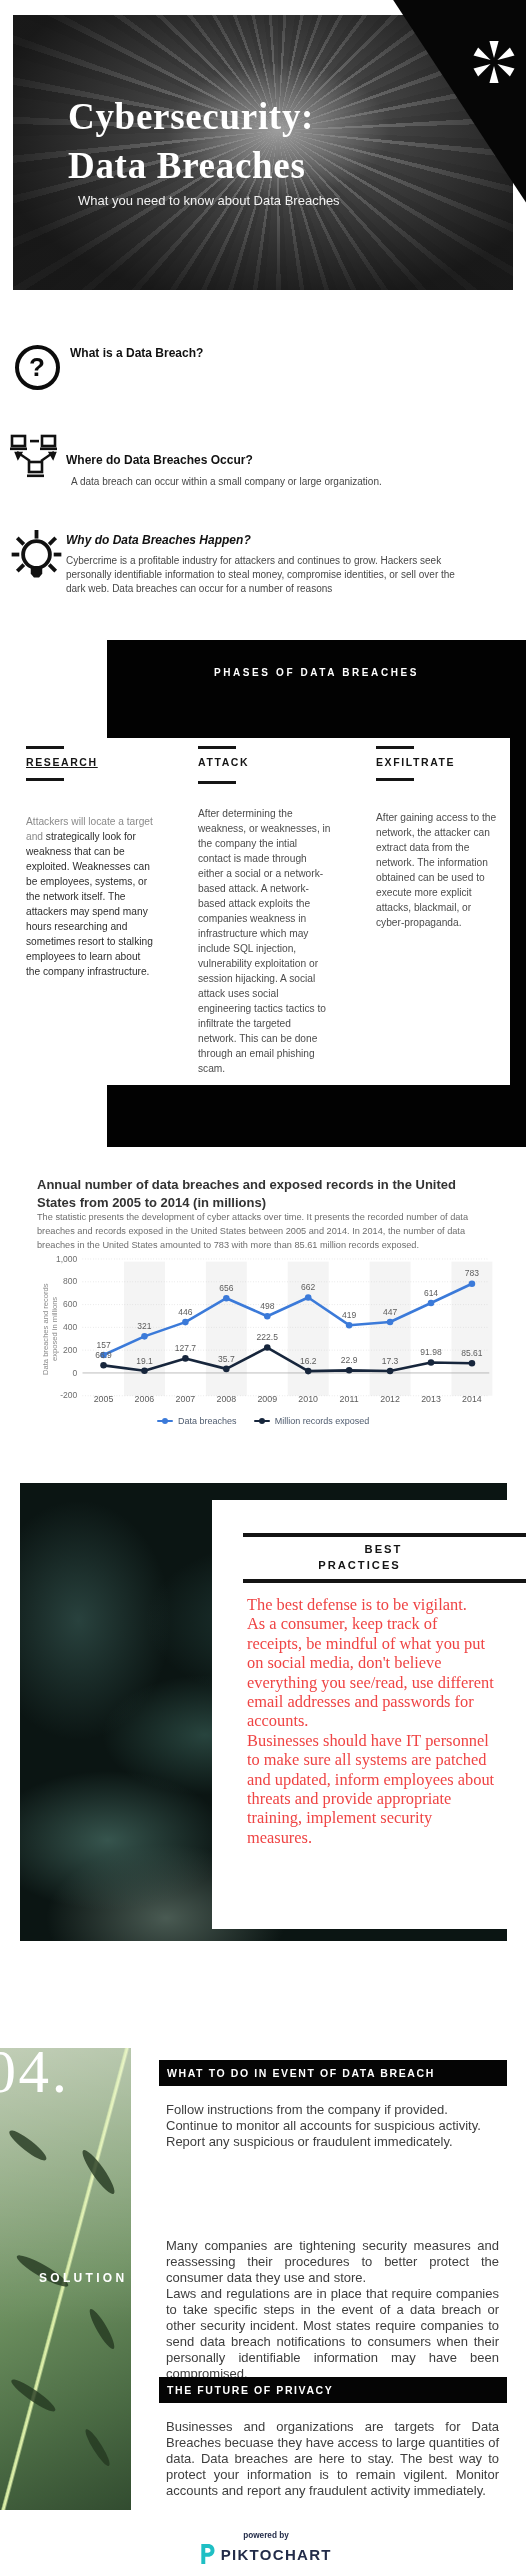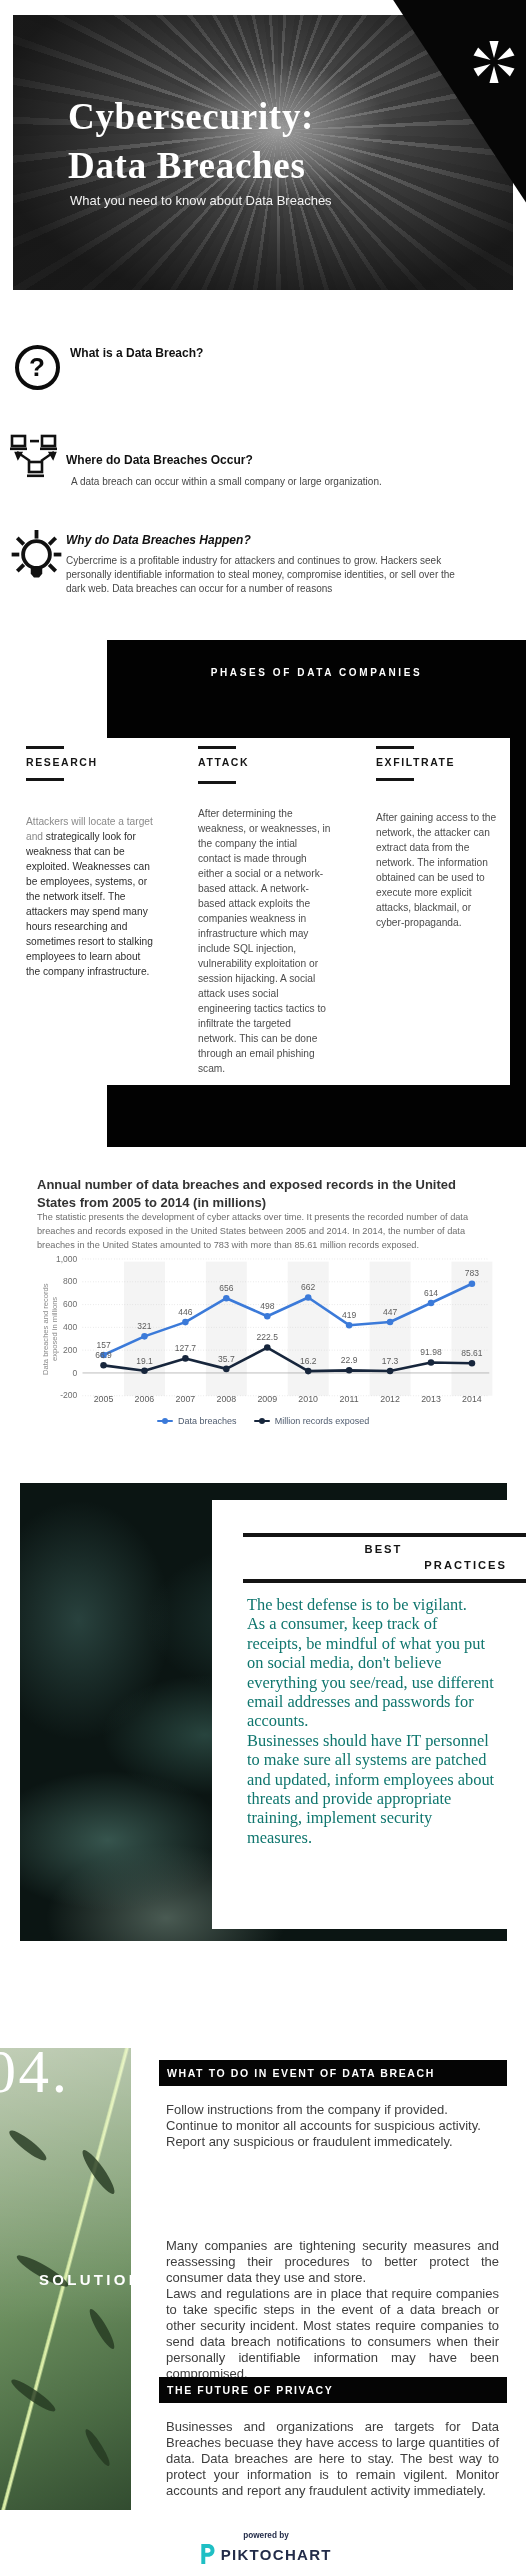--- a/index.html
+++ b/index.html
@@ -8,21 +8,21 @@
   .abs{position:absolute;}
 
   
   .forest{left:13px;top:14.5px;width:500px;height:275px;
     background:
       radial-gradient(ellipse at 53% 42%, rgba(165,165,165,.95) 0%, rgba(105,105,105,.55) 30%, rgba(25,25,25,.92) 78%),
       repeating-conic-gradient(from 0deg at 53% 42%, #090909 0deg 2.6deg, #5d5d5d 2.6deg 4.2deg, #141414 4.2deg 8.4deg);}
   .corner-tri{left:0;top:0;width:526px;height:204px;pointer-events:none;}
   .title{left:68px;top:92px;width:395px;color:#fff;font-family:"Liberation Serif",serif;
          font-weight:700;font-size:37px;line-height:49px;letter-spacing:0.7px;}
-  .subtitle{left:70px;top:193px;width:368px;color:#f2f2f2;font-size:13px;}
+  .subtitle{left:78px;top:193px;width:368px;color:#f2f2f2;font-size:13px;}
 
   
   .qa-head{color:#111;font-size:12px;font-weight:700;}
   .qa-body{color:#474747;font-size:10px;line-height:14px;}
   .qicon{left:14.5px;top:345px;width:37px;height:37px;border:4px solid #0c0c0c;border-radius:50%;
          display:flex;align-items:center;justify-content:center;font-weight:800;font-size:26px;color:#0c0c0c;}
 
   
   .phases-box{left:107px;top:640px;width:419px;height:507px;background:#020202;}
   .phases-title{left:107px;top:667px;width:419px;text-align:center;color:#fff;
@@ -53,32 +53,32 @@
       radial-gradient(ellipse 197px 112px at 55% 30%, rgba(40,70,66,.8), transparent 72%),
       radial-gradient(ellipse 158px 92px at 38% 55%, rgba(52,88,80,.7), transparent 65%),
       radial-gradient(ellipse 132px 171px at 12% 30%, rgba(70,110,104,.5), transparent 70%),
       radial-gradient(ellipse 171px 105px at 30% 95%, rgba(150,175,160,.45), transparent 70%),
       #0b1513;}
   .bp-card{left:212px;top:1500px;width:295px;height:429px;background:#fff;}
   .bp-bar{left:0;width:66px;height:4px;background:#141414;margin:0 auto;right:0;}
   .bp-label{left:212px;width:295px;text-align:center;color:#141414;font-weight:700;
             font-size:11.2px;letter-spacing:2px;}
   .bp-text{left:247px;top:1595px;width:249px;font-family:"Liberation Serif",serif;
-           font-size:16.4px;line-height:19.4px;color:#0f766e;white-space:pre-line;}
+           font-size:16.4px;line-height:19.4px;color:#ef4444;white-space:pre-line;}
 
   
   .leafgreen{left:0;top:2048px;width:131px;height:462px;
     background:
       linear-gradient(rgba(255,255,255,.32), rgba(255,255,255,.12) 38%, rgba(255,255,255,0) 60%),
       linear-gradient(105deg, transparent 48.8%, #cde49c 49.4%, #e2f3ae 50.1%, transparent 50.9%),
       linear-gradient(155deg,#a4b794 0%,#86a277 26%,#6b8e5e 52%,#4b6b44 78%,#324c30 100%);}
   .slit{position:absolute;background:#243820;border-radius:50%;opacity:.8;}
   .big-number{left:-14.5px;top:2037px;color:#fff;font-family:"Liberation Serif",serif;
               font-size:61px;font-weight:400;letter-spacing:2.6px;}
-  .side-label{left:39px;top:2271px;color:#fff;font-size:15px;font-weight:700;letter-spacing:3.3px;}
+  .side-label{left:39px;top:2271px;color:#fff;font-size:12px;font-weight:700;letter-spacing:3.3px;}
   .banner{left:159px;width:348px;height:26px;background:#050505;color:#fff;display:flex;
           align-items:center;padding-left:8px;box-sizing:border-box;font-size:10.5px;
           font-weight:700;letter-spacing:1.6px;}
   .sol-body{left:166px;width:333px;font-size:13px;line-height:16px;color:#3e3e3e;
             white-space:pre-line;}
   .just{text-align:justify;}
 
   
   .powered{left:0;top:2531px;width:532px;text-align:center;font-size:8.2px;font-weight:700;color:#232c49;}
   .brandrow{left:0;top:2544px;width:532px;display:flex;justify-content:center;align-items:center;gap:6px;}
@@ -146,25 +146,25 @@
       <line x1="2" y1="19" x2="5" y2="19"></line>
       <line x1="35" y1="19" x2="38" y2="19"></line>
       <line x1="6" y1="31" x2="9" y2="28"></line>
       <line x1="34" y1="31" x2="31" y2="28"></line>
     </g>
   </svg>
   <div class="abs qa-head" style="left:66px;top:533px;font-style:italic;">Why do Data Breaches Happen?</div>
   <div class="abs qa-body" style="left:66px;top:554px;width:410px;">Cybercrime is a profitable industry for attackers and continues to grow. Hackers seek personally identifiable information to steal money, compromise identities, or sell over the dark web. Data breaches can occur for a number of reasons</div>
 
   <div class="abs phases-box"></div>
-  <div class="abs phases-title">PHASES OF DATA COMPANIES</div>
+  <div class="abs phases-title">PHASES OF DATA BREACHES</div>
   <div class="abs phases-card"></div>
 
   <div class="abs colbar" style="left:26px;top:746px;"></div>
-  <div class="abs colhead" style="left:26px;top:756px;">RESEARCH</div>
+  <div class="abs colhead" style="left:26px;top:756px;text-decoration:underline;">RESEARCH</div>
   <div class="abs colbar" style="left:26px;top:778px;"></div>
   <div class="abs coltext" style="left:26px;top:814px;width:129px;"><span class="dim">Attackers will locate a target and </span><span class="dark-span">strategically look for weakness that can be exploited. Weaknesses can be employees, systems, or the network itself. The attackers may spend many hours researching and sometimes resort to stalking employees to learn about the company infrastructure.</span></div>
 
   <div class="abs colbar" style="left:198px;top:746px;"></div>
   <div class="abs colhead" style="left:198px;top:756px;">ATTACK</div>
   <div class="abs colbar" style="left:198px;top:781px;"></div>
   <div class="abs coltext" style="left:198px;top:806px;width:133px;">After determining the weakness, or weaknesses,  in the company the intial contact is made through either a social or a network-based attack. A network-based attack exploits the companies weakness in infrastructure which may include SQL injection, vulnerability exploitation or session hijacking. A social attack uses social engineering tactics  tactics to infiltrate the targeted network. This can be done through an email phishing scam.</div>
 
   <div class="abs colbar" style="left:376px;top:746px;"></div>
   <div class="abs colhead" style="left:376px;top:756px;">EXFILTRATE</div>
@@ -263,21 +263,21 @@
         <span>Million records exposed</span>
       </div>
     </div>
 
   <div class="abs leafdark"></div>
   <div class="abs bp-card"></div>
   <div class="abs bp-bar" style="top:1533px;left:212px;width:295px;">
       <div style="width:66px;height:4px;background:#141414;margin:0 auto;"></div>
     </div>
   <div class="abs bp-label" style="top:1543px;margin-left:24px;">BEST</div>
-  <div class="abs bp-label" style="top:1559px;text-align:right;">PRACTICES</div>
+  <div class="abs bp-label" style="top:1559px;">PRACTICES</div>
   <div class="abs bp-bar" style="top:1579px;left:212px;width:295px;">
       <div style="width:66px;height:4px;background:#141414;margin:0 auto;"></div>
     </div>
   <div class="abs bp-text">The best defense is to be vigilant.
 As a consumer, keep track of receipts, be mindful of what you put on social media, don't believe everything you see/read, use different email addresses and passwords for accounts.
 Businesses should have IT personnel to make sure all systems are patched and updated, inform employees about threats and provide appropriate training, implement security measures.</div>
 
   <div class="abs leafgreen">
     <div class="slit" style="left:5.3px;top:92px;width:46px;height:10.5px;transform:rotate(38deg);"></div>
     <div class="slit" style="left:72px;top:118px;width:53px;height:12px;transform:rotate(55deg);"></div>

